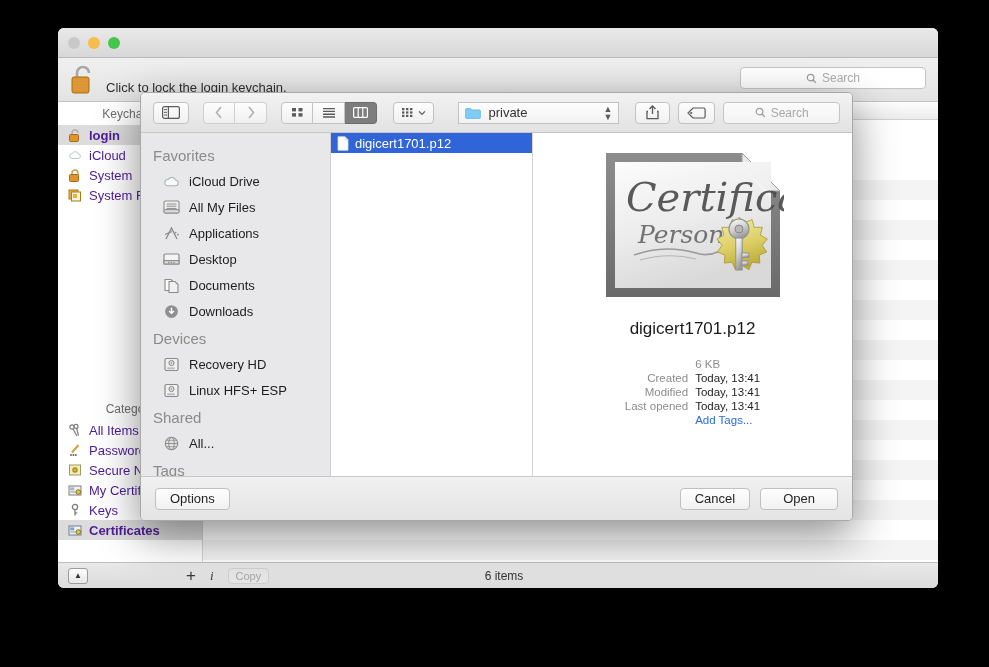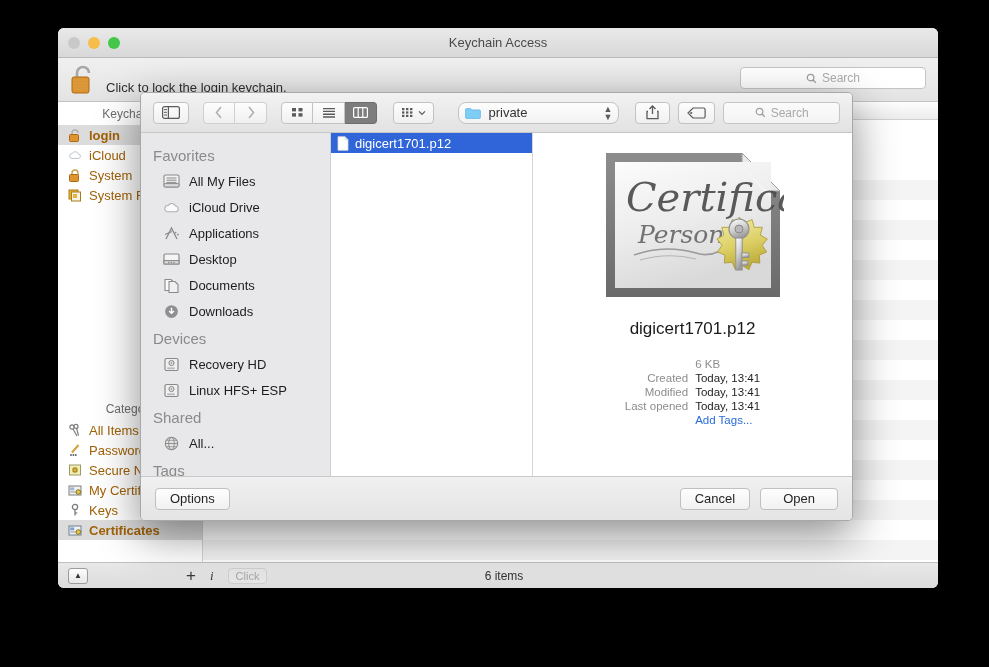--- a/index.html
+++ b/index.html
@@ -64,21 +64,21 @@
     border-right: 1px solid #d3d3d3;
     display: flex; flex-direction: column;
     font-size: 13px;
   }
   .kc-sec-head {
     text-align: center; font-size: 12px; color: #6e6e6e;
     padding: 5px 0 4px 0;
   }
   .kc-item {
     display: flex; align-items: center; gap: 7px;
-    padding: 2px 6px 2px 10px; height: 20px; color: #a16207;
+    padding: 2px 6px 2px 10px; height: 20px; color: #4c1d95;
   }
   .kc-item.sel { background: #dcdcdc; font-weight: bold; }
   .kc-item .lbl { white-space: nowrap; overflow: hidden; }
   .kc-spacer { flex: 1 1 auto; }
   .kc-main { flex: 1 1 auto; background: #fff; position: relative; overflow: hidden; }
   .stripes { position: absolute; inset: 0; }
   .stripe-row { height: 20px; }
   .stripe-row.alt { background: #f4f4f4; }
   .kc-colhdr {
     height: 18px; background: linear-gradient(to bottom,#fdfdfd,#ececec);
@@ -136,21 +136,21 @@
     color: #565656;
   }
   .tb-group { display: flex; }
   .tb-group .tb-btn { border-radius: 0; border-left-width: 0; }
   .tb-group .tb-btn:first-child { border-radius: 4px 0 0 4px; border-left-width: 1px; }
   .tb-group .tb-btn:last-child { border-radius: 0 4px 4px 0; }
   .tb-btn.on { background: #7d7d7d; border-color: #6e6e6e; color: #fff; }
   .tb-btn.flat { border-color: #cfcfcf; color: #9a9a9a; }
   .path-ctl {
     height: 22px; width: 178px; margin-left: 16px;
-    border: 1px solid #c2c2c2; border-radius: 8px;
+    border: 1px solid #c2c2c2; border-radius: 0;
     background: linear-gradient(to bottom,#fdfdfd,#f2f2f2);
     display: flex; align-items: center; gap: 7px; padding: 0 6px;
     font-size: 13px; color: #333;
   }
   .stepper { margin-left: auto; font-size: 9px; line-height: 8px; color: #5a5a5a; text-align: center; }
   .dlg-search {
     height: 22px; width: 130px;
     border: 1px solid #c5c5c5; border-radius: 4px;
     background: linear-gradient(to bottom,#fbfbfb,#f3f3f3);
     display: flex; align-items: center; justify-content: center; gap: 5px;
@@ -222,21 +222,20 @@
 <div id="stage">
 
   <div class="kc-window">
 
     <div class="kc-titlebar">
       <div class="traffic">
         <div class="tl close"></div>
         <div class="tl min"></div>
         <div class="tl max"></div>
       </div>
-      <div class="kc-title">Keychain Access</div>
     </div>
 
     <div class="kc-toolbar">
       <div class="lock-note">
         <span>
           <svg width="26" height="30" viewBox="0 0 26 30">
             <path d="M7 13 V8 a6 6 0 0 1 12 0" fill="none" stroke="#a8a8a8" stroke-width="2.6"></path>
             <rect x="2" y="12" width="17" height="16" rx="2" fill="#e0942f" stroke="#a96c16" stroke-width="1"></rect>
             <g stroke="#c7a46a" stroke-width="0.7" opacity="0.7">
               <line x1="3" y1="15" x2="18" y2="15"></line>
@@ -396,21 +395,21 @@
 
         </div>
       </div>
     </div>
 
     <div class="kc-status">
       <div class="st-toggle">▲</div>
       <div class="st-btns">
         <span class="st-plus">+</span>
         <span class="st-info">i</span>
-        <span class="st-copy">Click</span>
+        <span class="st-copy">Copy</span>
       </div>
       <div class="st-count">6 items</div>
     </div>
   </div>
 
   <div class="dialog">
 
     <div class="dlg-toolbar">
       <div class="tb-btn" style="width:40px">
         <svg width="18" height="13" viewBox="0 0 18 13">
@@ -509,36 +508,36 @@
           </svg>
         <span>Search</span>
       </div>
     </div>
 
     <div class="dlg-body">
 
       <div class="fs-sidebar">
         <div class="fs-head">Favorites</div>
         <div class="fs-item">
+          <svg width="17" height="15" viewBox="0 0 18 13">
+              <path d="M5 11h8a3 3 0 0 0 .2-6A4.2 4.2 0 0 0 5.6 4.4 3.2 3.2 0 0 0 5 11z" fill="#fafafa" stroke="#a8aeb3" stroke-width="1.1"></path>
+            </svg>
+          <span>iCloud Drive</span>
+        </div>
+        <div class="fs-item">
           <svg width="17" height="15" viewBox="0 0 17 15">
               <rect x="1" y="1" width="15" height="12" rx="1.6" fill="#f2f2f2" stroke="#8a8a8a" stroke-width="1.1"></rect>
               <g stroke="#8a8a8a" stroke-width="1">
                 <line x1="3.5" y1="4" x2="13.5" y2="4"></line>
                 <line x1="3.5" y1="6.2" x2="13.5" y2="6.2"></line>
                 <line x1="3.5" y1="8.4" x2="13.5" y2="8.4"></line>
               </g>
               <rect x="1" y="9.6" width="15" height="3.4" rx="1" fill="#d9d9d9" stroke="#8a8a8a" stroke-width="1"></rect>
             </svg>
           <span>All My Files</span>
-        </div>
-        <div class="fs-item">
-          <svg width="17" height="15" viewBox="0 0 18 13">
-              <path d="M5 11h8a3 3 0 0 0 .2-6A4.2 4.2 0 0 0 5.6 4.4 3.2 3.2 0 0 0 5 11z" fill="#fafafa" stroke="#a8aeb3" stroke-width="1.1"></path>
-            </svg>
-          <span>iCloud Drive</span>
         </div>
         <div class="fs-item">
           <svg width="17" height="15" viewBox="0 0 17 15">
               <path d="M3 13 L8.5 2 L14 13" fill="none" stroke="#8a8a8a" stroke-width="1.3"></path>
               <line x1="2" y1="8.5" x2="9" y2="5.5" stroke="#8a8a8a" stroke-width="1.3"></line>
               <circle cx="12.6" cy="6.6" r="0.9" fill="#8a8a8a"></circle>
               <circle cx="15" cy="8.6" r="0.9" fill="#8a8a8a"></circle>
             </svg>
           <span>Applications</span>
         </div>

